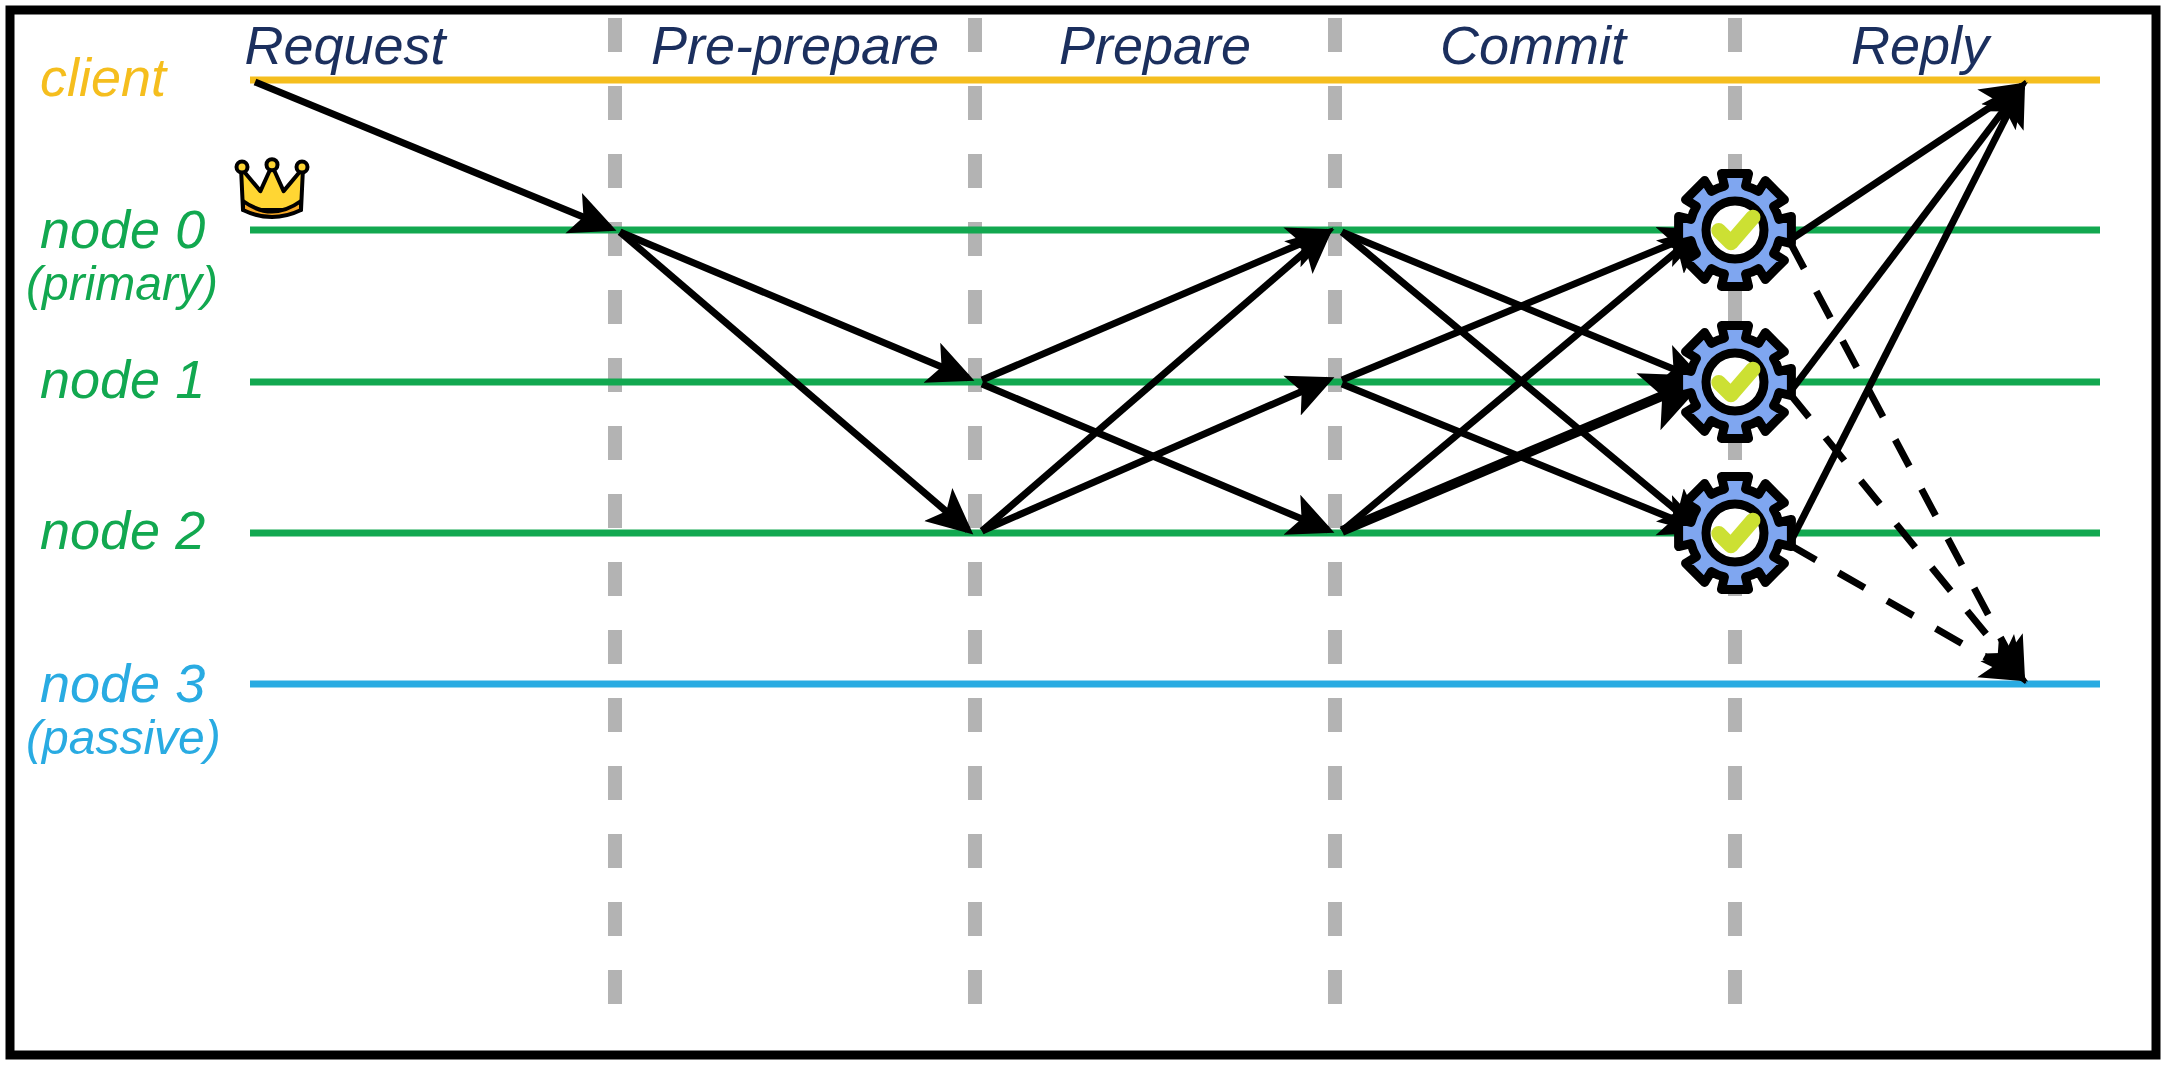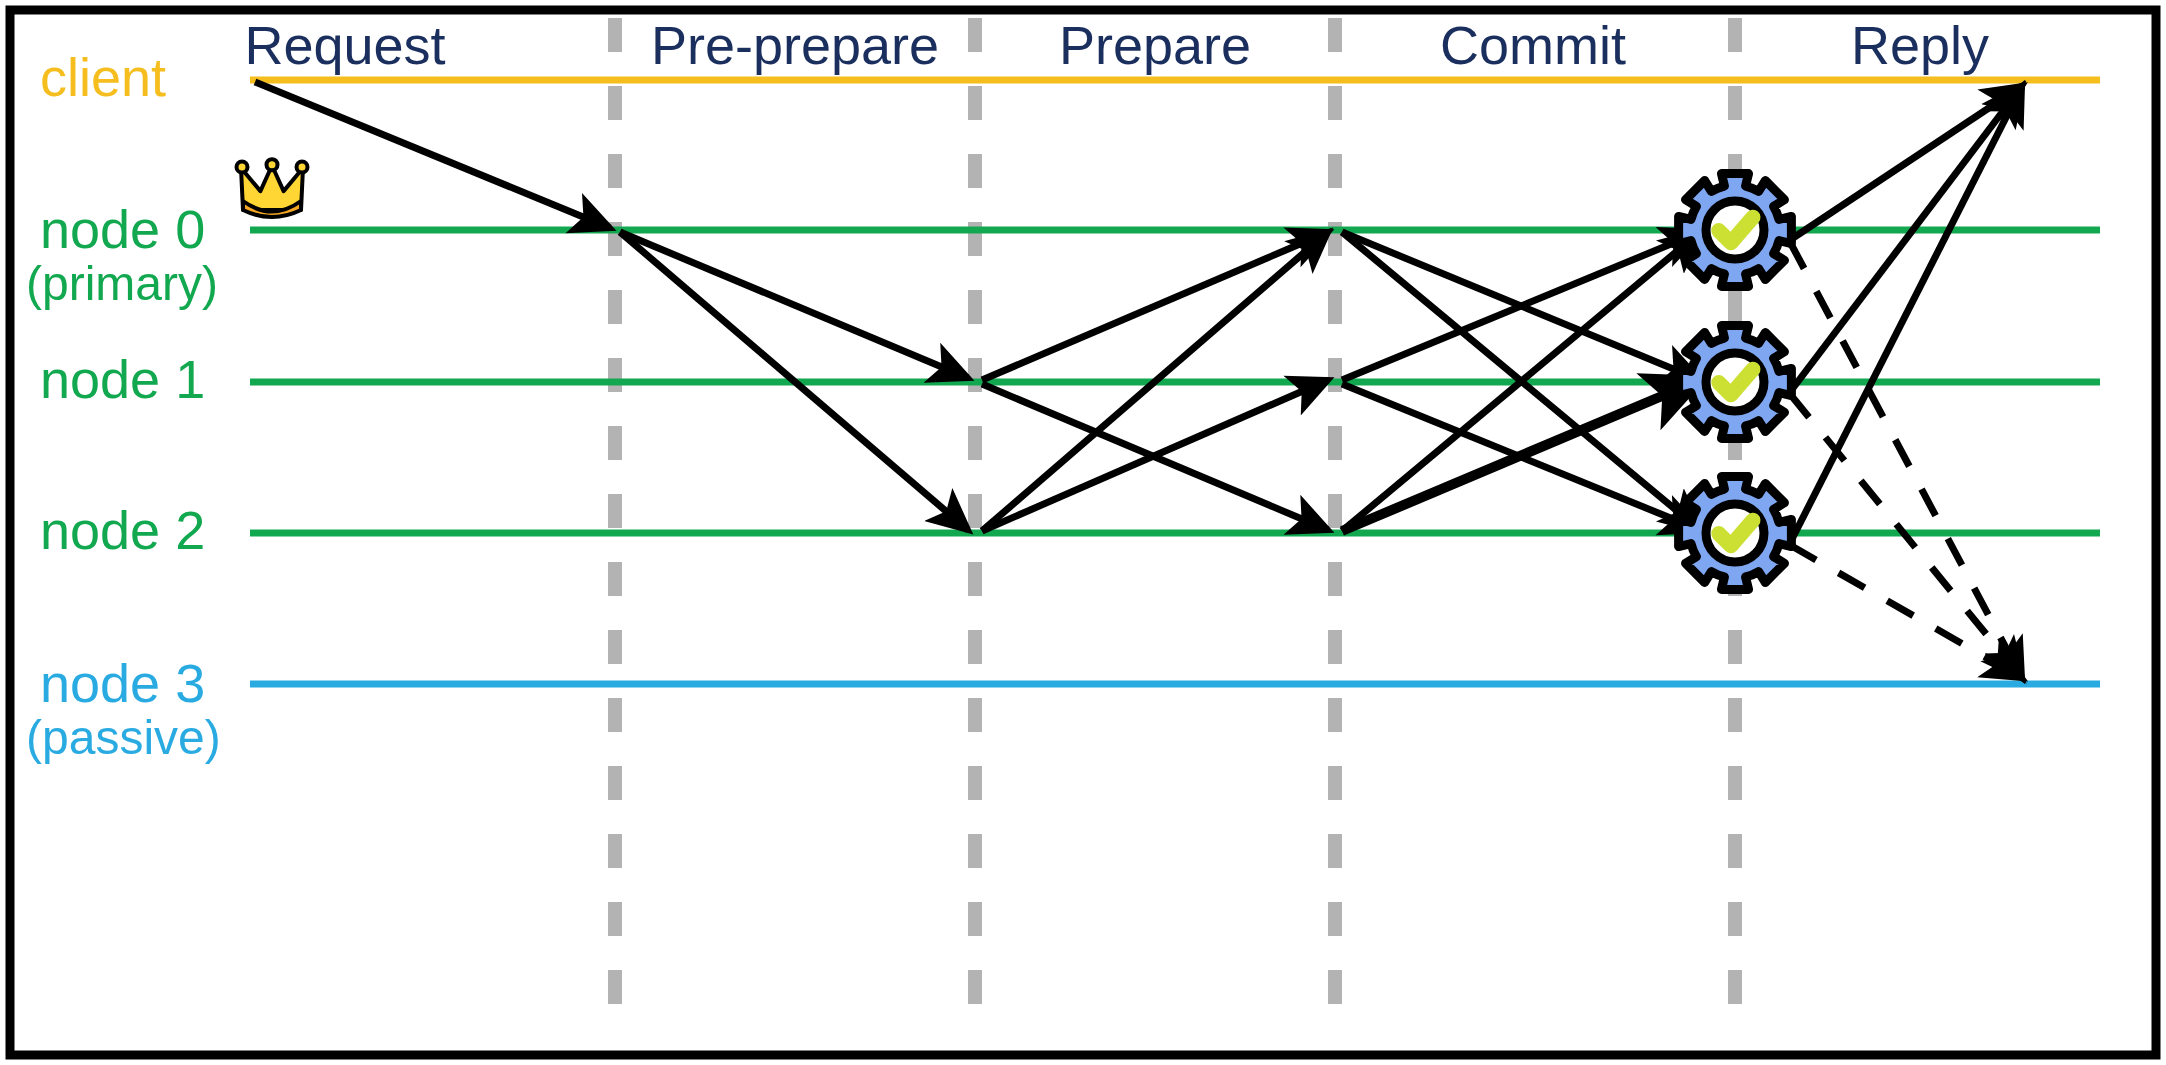--- a/index.html
+++ b/index.html
@@ -10,20 +10,21 @@
   }
   body {
     font-family: "Liberation Sans", sans-serif;
   }
   #diagram-root {
     position: relative;
     width: 2166px;
     height: 1065px;
     background: #ffffff;
     overflow: hidden;
+    font-style: italic;
   }
   #diagram-svg {
     position: absolute;
     top: 0;
     left: 0;
     width: 2166px;
     height: 1065px;
     display: block;
   }
   .lane-label {

